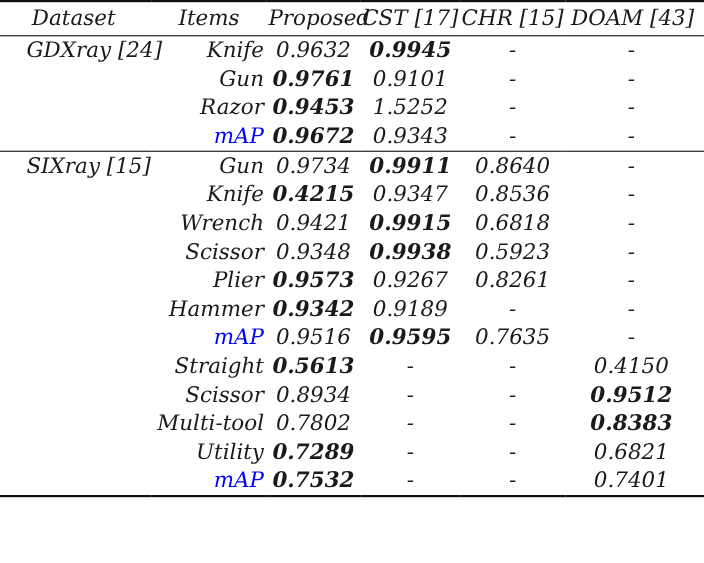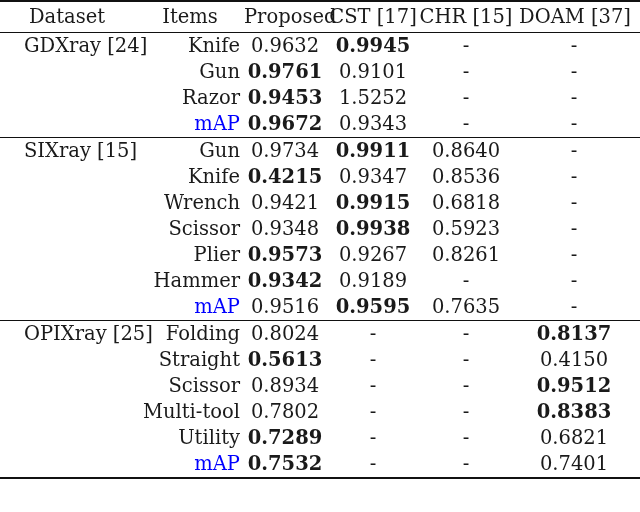--- a/index.html
+++ b/index.html
@@ -13,20 +13,21 @@
     font-family: "DejaVu Serif", "Liberation Serif", serif;
     color: #1a1a1a;
     overflow: hidden;
   }
 
   #table-wrap {
     width: 640px;
     height: 436px;
     position: relative;
     box-sizing: border-box;
+    font-style: italic;
   }
 
   table.results {
     width: 640px;
     border-collapse: collapse;
     table-layout: fixed;
     font-size: 19.5px;
   }
 
   
@@ -85,21 +86,21 @@
       <col class="c-chr">
       <col class="c-doam">
     </colgroup>
     <thead>
       <tr class="rule-top">
         <th class="h-dataset">Dataset</th>
         <th class="h-items">Items</th>
         <th class="h-proposed">Proposed</th>
         <th class="h-cst">CST [17]</th>
         <th class="h-chr">CHR [15]</th>
-        <th class="h-doam">DOAM [37]</th>
+        <th class="h-doam">DOAM [43]</th>
       </tr>
     </thead>
     <tbody id="table-body">
         <tr class="rule-mid">
           <td class="dataset">GDXray [24]</td>
           <td class="items"><span>Knife</span></td>
           <td class="num"><span>0.9632</span></td>
           <td class="num"><span class="bold">0.9945</span></td>
           <td class="num"><span class="dash">-</span></td>
           <td class="doam"><span class="dash">-</span></td>
@@ -177,28 +178,20 @@
           <td class="doam"><span class="dash">-</span></td>
         </tr>
         <tr>
           <td class="dataset"></td>
           <td class="items"><span class="map" style="color: rgb(0, 0, 255);">mAP</span></td>
           <td class="num"><span>0.9516</span></td>
           <td class="num"><span class="bold">0.9595</span></td>
           <td class="num"><span>0.7635</span></td>
           <td class="doam"><span class="dash">-</span></td>
         </tr>
-        <tr class="rule-mid">
-          <td class="dataset">OPIXray [25]</td>
-          <td class="items"><span>Folding</span></td>
-          <td class="num"><span>0.8024</span></td>
-          <td class="num"><span class="dash">-</span></td>
-          <td class="num"><span class="dash">-</span></td>
-          <td class="doam"><span class="bold">0.8137</span></td>
-        </tr>
         <tr>
           <td class="dataset"></td>
           <td class="items"><span>Straight</span></td>
           <td class="num"><span class="bold">0.5613</span></td>
           <td class="num"><span class="dash">-</span></td>
           <td class="num"><span class="dash">-</span></td>
           <td class="doam"><span>0.4150</span></td>
         </tr>
         <tr>
           <td class="dataset"></td>

